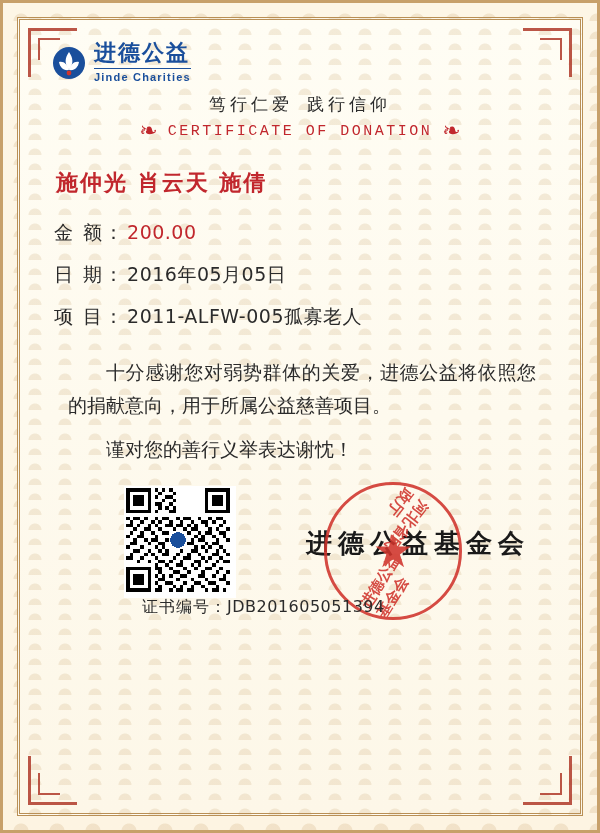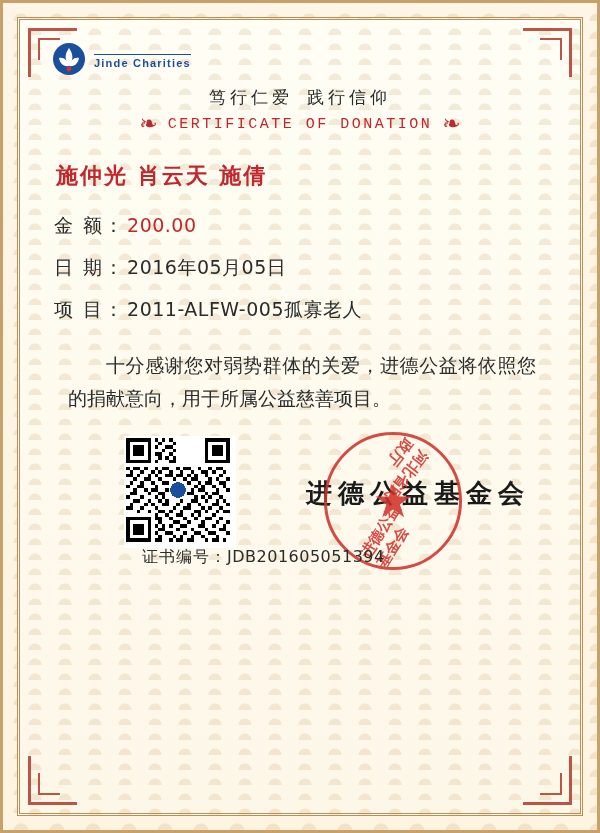--- a/index.html
+++ b/index.html
@@ -271,20 +271,21 @@
       <span class="logo-mark">
         <svg width="34" height="34" viewBox="0 0 34 34">
           <circle cx="17" cy="17" r="16" fill="#1a4f9c"></circle>
           <path d="M17 6 C13 12 12 17 17 24 C22 17 21 12 17 6 Z" fill="#ffffff"></path>
           <path d="M7 16 C12 15 15 18 17 24 C11 25 8 21 7 16 Z" fill="#ffffff"></path>
           <path d="M27 16 C22 15 19 18 17 24 C23 25 26 21 27 16 Z" fill="#ffffff"></path>
           <circle cx="17" cy="27" r="2.4" fill="#d0342c"></circle>
         </svg>
       </span>
       <span class="logo-text-block">
+        <span class="logo-cn">进德公益</span>
         <span class="logo-en">Jinde Charities</span>
       </span>
     </div>
 
     <div class="motto">笃行仁爱  践行信仰</div>
     <div class="sub-title-wrap">
       <span class="flourish">❧</span>
       <span class="sub-title">CERTIFICATE OF DONATION</span>
       <span class="flourish">❧</span>
     </div>
@@ -301,20 +302,21 @@
         <span class="field-value">2016年05月05日</span>
       </div>
       <div class="field-row">
         <span class="field-label">项 目：</span>
         <span class="field-value">2011-ALFW-005孤寡老人</span>
       </div>
     </div>
 
     <div class="body-text">
       <p>十分感谢您对弱势群体的关爱，进德公益将依照您的捐献意向，用于所属公益慈善项目。</p>
+      <p>谨对您的善行义举表达谢忱！</p>
     </div>
 
     <div class="bottom">
       <div class="qr">
         <svg width="104" height="104" viewBox="0 0 29 29" shape-rendering="crispEdges">
           <rect width="29" height="29" fill="#ffffff"></rect>
           <g fill="#000000">
             <rect x="0" y="0" width="7" height="1"></rect>
               <rect x="0" y="6" width="7" height="1"></rect>
             <rect x="0" y="0" width="1" height="7"></rect>

